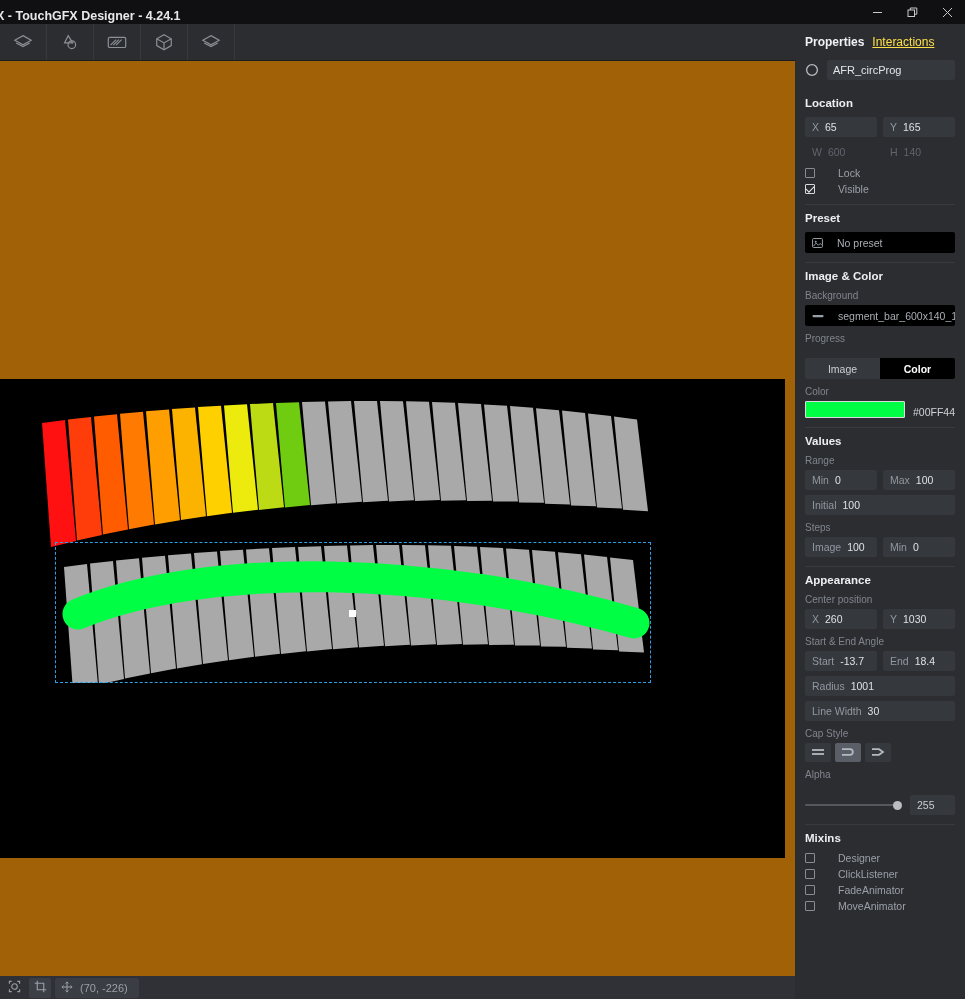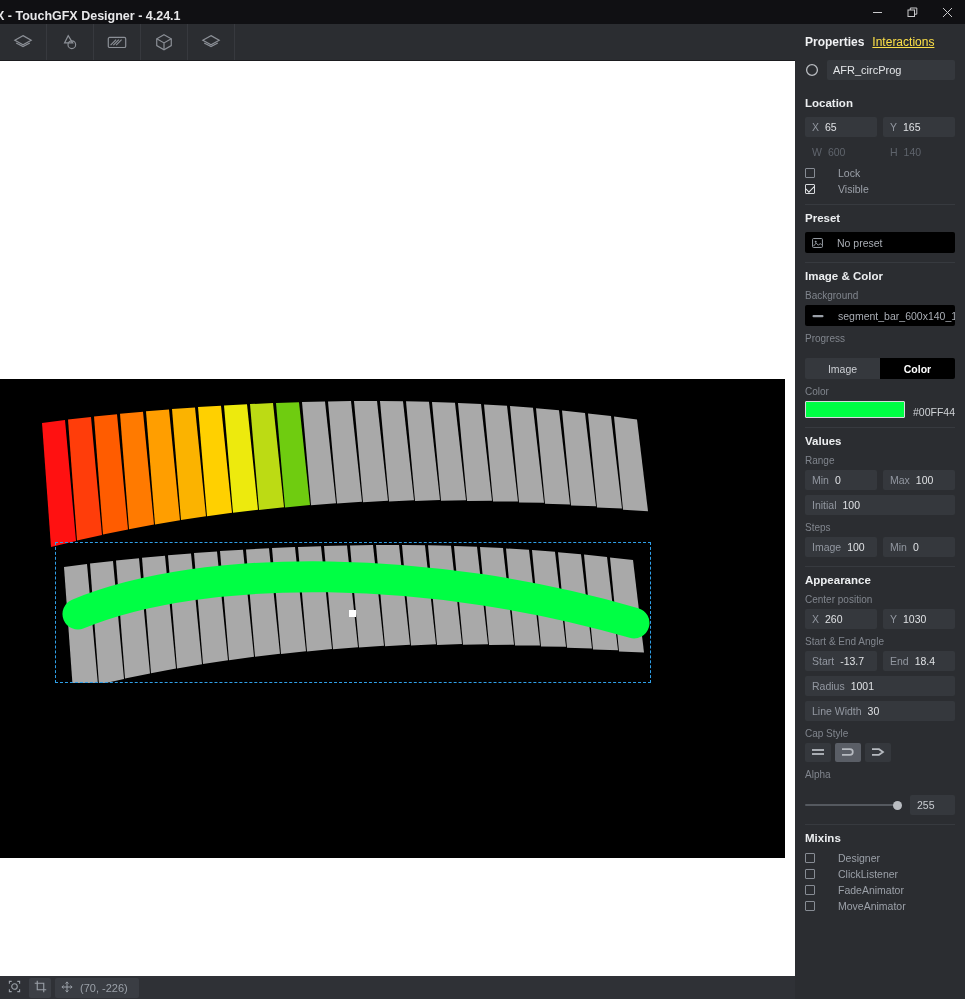--- a/index.html
+++ b/index.html
@@ -35,21 +35,21 @@
   }
   .tool-btn {
     width: 47px; display: flex; align-items: center; justify-content: center;
     border-right: 1px solid #37393e; color: #8c9097;
   }
   .tool-btn svg { display: block; }
 
   
   .editor {
     position: absolute; left: 0; top: 61px; width: 795px; height: 938px;
-    background: #ffffff; overflow: hidden; padding-left: 33px;
+    background: #a16207; overflow: hidden; padding-left: 33px;
   }
 
   
   .canvas {
     position: absolute; left: 0; top: 318px; width: 785px; height: 479px;
     background: #000; overflow: hidden;
   }
 
   .seg-bar { position: absolute; }
 

